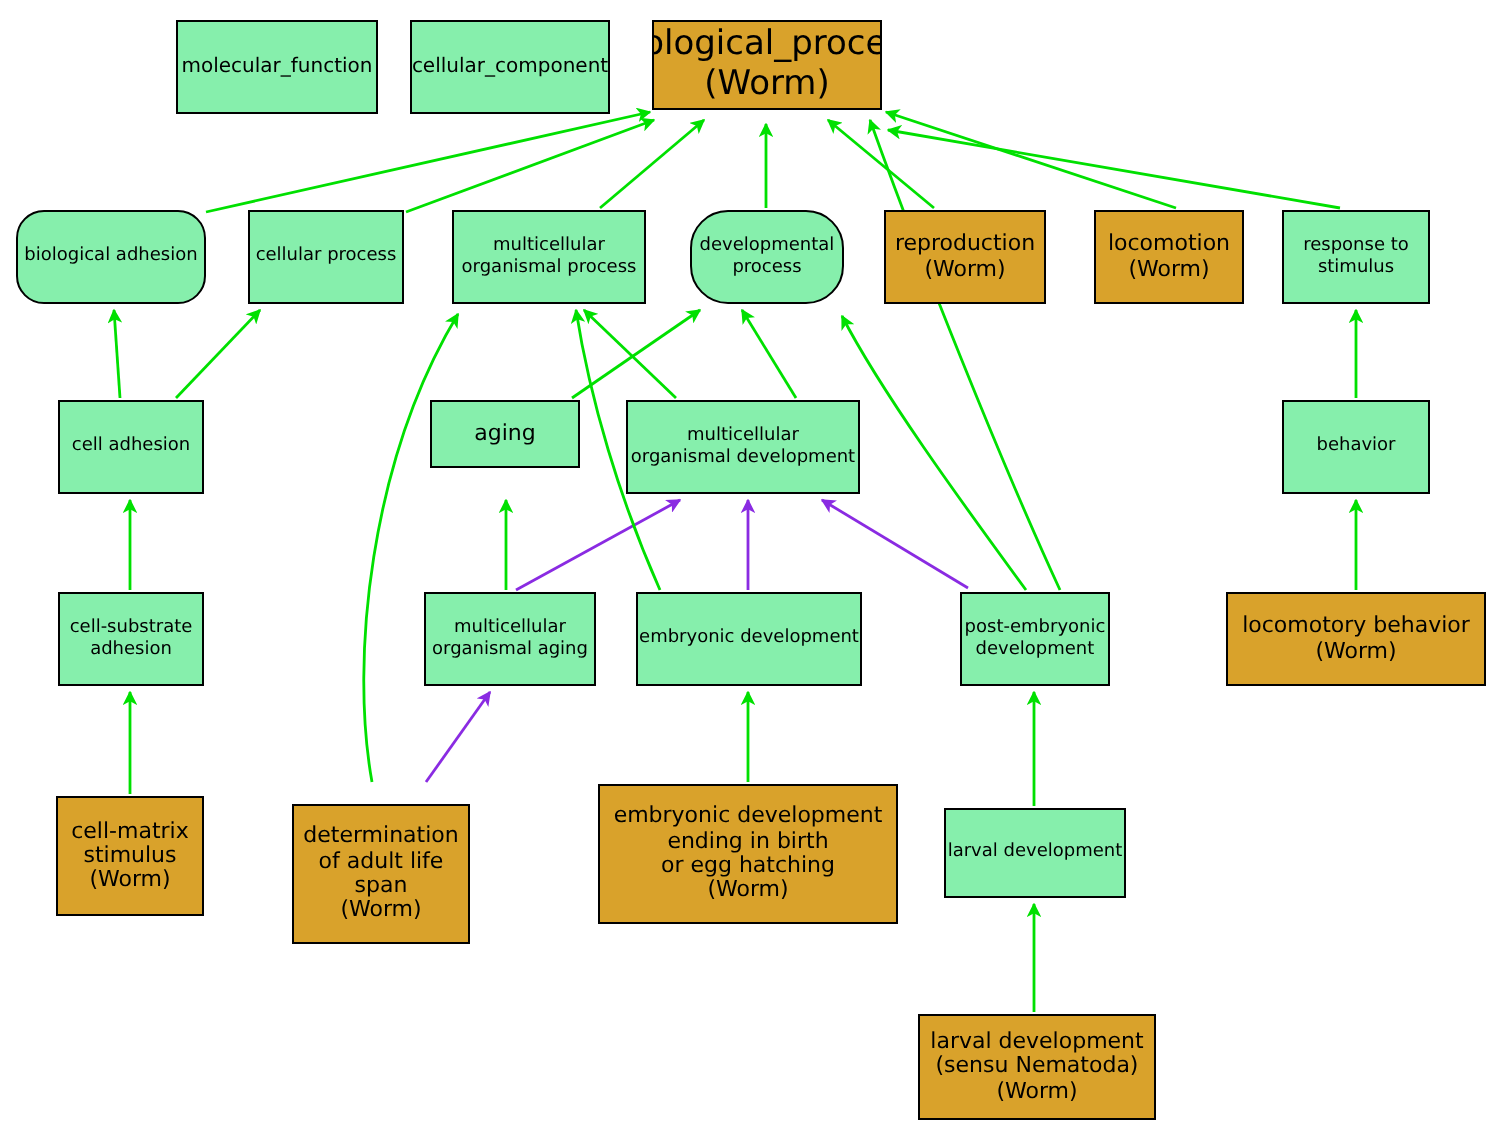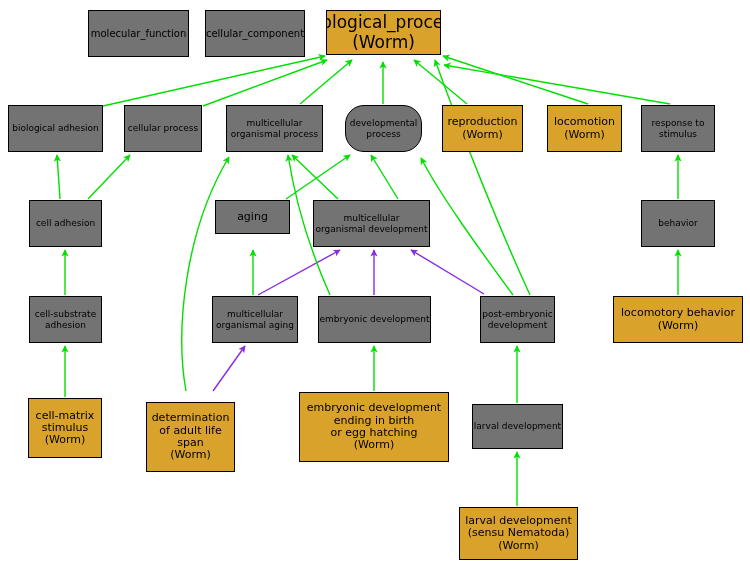--- a/index.html
+++ b/index.html
@@ -27,21 +27,21 @@
     position: absolute;
     left: 0;
     top: 0;
     width: 750px;
     height: 570px;
   }
   .go-node {
     position: absolute;
     box-sizing: border-box;
     border: 1px solid #000000;
-    background: #737373;
+    background: #86efac;
     display: flex;
     align-items: center;
     justify-content: center;
     text-align: center;
     color: #000000;
     line-height: 1.12;
     white-space: pre-line;
     overflow: hidden;
   }
   .go-node.annotated {
@@ -93,21 +93,21 @@
         <path d="M 517,403 L 517,346" fill="none" stroke="#00e000" stroke-width="1.4" marker-end="url(#arrow-is_a)"></path>
         <path d="M 517,506 L 517,452" fill="none" stroke="#00e000" stroke-width="1.4" marker-end="url(#arrow-is_a)"></path>
       </g>
   </svg>
 
   <div id="node-layer">
       <div class="go-node" style="left: 88px; top: 10px; width: 101px; height: 47px; font-size: 10px;">molecular_function</div>
       <div class="go-node" style="left: 205px; top: 10px; width: 100px; height: 47px; font-size: 10px;">cellular_component</div>
       <div class="go-node annotated" style="left: 326px; top: 10px; width: 115px; height: 45px; font-size: 17px;">biological_process
 (Worm)</div>
-      <div class="go-node" style="left: 8px; top: 105px; width: 95px; height: 47px; font-size: 9px;">biological adhesion</div>
+      <div class="go-node" style="left: 8px; top: 105px; width: 95px; height: 47px; font-size: 9px; border-radius: 14px;">biological adhesion</div>
       <div class="go-node" style="left: 124px; top: 105px; width: 78px; height: 47px; font-size: 9px;">cellular process</div>
       <div class="go-node" style="left: 226px; top: 105px; width: 97px; height: 47px; font-size: 9px;">multicellular
 organismal process</div>
       <div class="go-node" style="left: 345px; top: 105px; width: 77px; height: 47px; font-size: 9px; border-radius: 19px;">developmental
 process</div>
       <div class="go-node annotated" style="left: 442px; top: 105px; width: 81px; height: 47px; font-size: 11px;">reproduction
 (Worm)</div>
       <div class="go-node annotated" style="left: 547px; top: 105px; width: 75px; height: 47px; font-size: 11px;">locomotion
 (Worm)</div>
       <div class="go-node" style="left: 29px; top: 200px; width: 73px; height: 47px; font-size: 9px;">cell adhesion</div>

